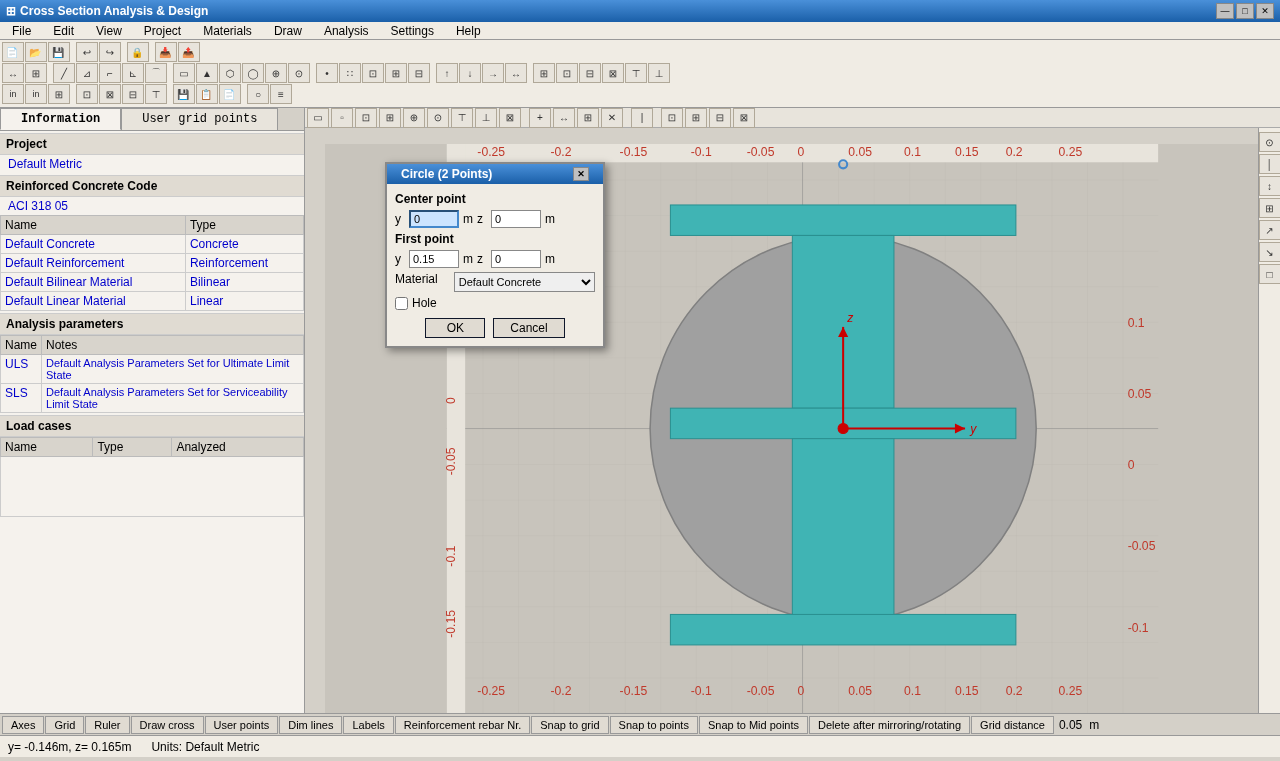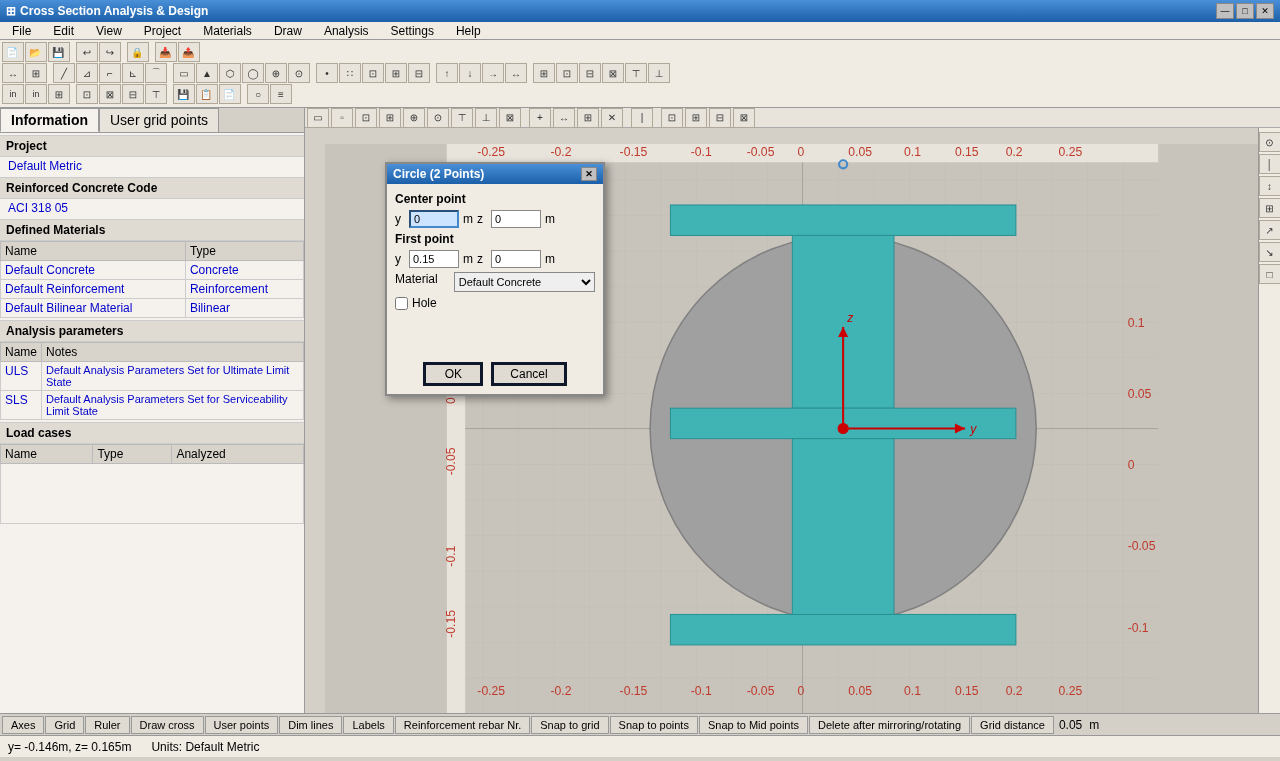--- a/index.html
+++ b/index.html
@@ -73,26 +73,27 @@
       border-right: 1px solid #999;
       overflow-y: auto;
       flex-shrink: 0;
     }
     .panel-tabs {
       display: flex;
       background: #d4d0c8;
       border-bottom: 1px solid #999;
     }
     .panel-tab {
-      padding: 3px 10px;
+      padding: 3px 20px;
       background: #e8e4dc;
       border: 1px solid #999;
       border-bottom: none;
       cursor: pointer;
-      font-size: 14px;
+      font-size: 12px;
+      font-family: Liberation Mono, monospace;
     }
     .panel-tab.active {
       background: #f5f2ed;
       border-bottom: 1px solid #f5f2ed;
       font-weight: bold;
     }
     .section-header {
       background: #e0dbd2;
       padding: 3px 6px;
       font-weight: bold;
@@ -211,21 +212,21 @@
       left: 60px;
       width: 220px;
       background: #f0ece4;
       border: 2px solid #888;
       box-shadow: 3px 3px 8px rgba(0,0,0,0.4);
       z-index: 101;
     }
     #dialog-titlebar {
       background: linear-gradient(to bottom, #4a90d9, #1a5fa8);
       color: white;
-      padding: 3px 6px;
+      padding: 3px 14px;
       font-size: 12px;
       font-weight: bold;
       display: flex;
       justify-content: space-between;
       align-items: center;
     }
     #dialog-close {
       width: 16px; height: 14px;
       background: #c0c0c0;
       border: 1px solid #888;
@@ -274,25 +275,24 @@
       margin-bottom: 8px;
     }
     .dialog-buttons {
       display: flex;
       gap: 8px;
       justify-content: center;
     }
     .dialog-btn {
       padding: 2px 16px;
       background: #e0dbd2;
-      border: 3px solid #0f172a;
+      border: 1px solid #0f172a;
       cursor: pointer;
       font-size: 12px;
       min-width: 60px;
-      margin-top: 44px;
     }
 
     
     #cross-section-svg {
       position: absolute;
       top: 0; left: 0; width: 100%; height: 100%;
     }
   </style>
 </head>
 <body>
@@ -397,40 +397,43 @@
       <div class="panel-tab">User grid points</div>
     </div>
 
     <div class="section-header">Project</div>
 
     <div class="info-row">Default Metric</div>
 
     <div class="section-header">Reinforced Concrete Code</div>
     <div class="info-row">ACI 318 05</div>
 
-    <div class="section-header">Defined Materials</div>
     <table class="data-table">
       <thead>
         <tr>
           <th>Name</th>
           <th>Type</th>
         </tr>
       </thead>
       <tbody id="materials-tbody">
       <tr>
             <td>Default Concrete</td>
             <td>Concrete</td>
           </tr>
           <tr>
             <td>Default Reinforcement</td>
             <td>Reinforcement</td>
           </tr>
           <tr>
             <td>Default Bilinear Material</td>
             <td>Bilinear</td>
+          </tr>
+          <tr>
+            <td>Default Linear Material</td>
+            <td>Linear</td>
           </tr>
         </tbody>
     </table>
 
     <div class="section-header">Analysis parameters</div>
     <table class="ap-table">
       <thead>
         <tr>
           <th>Name</th>
           <th>Notes</th>

